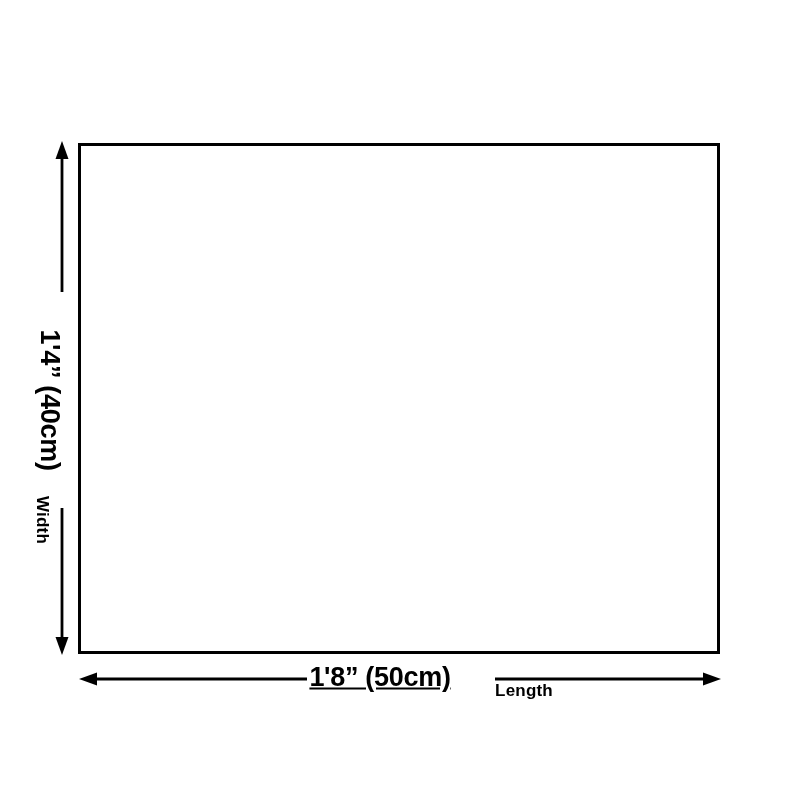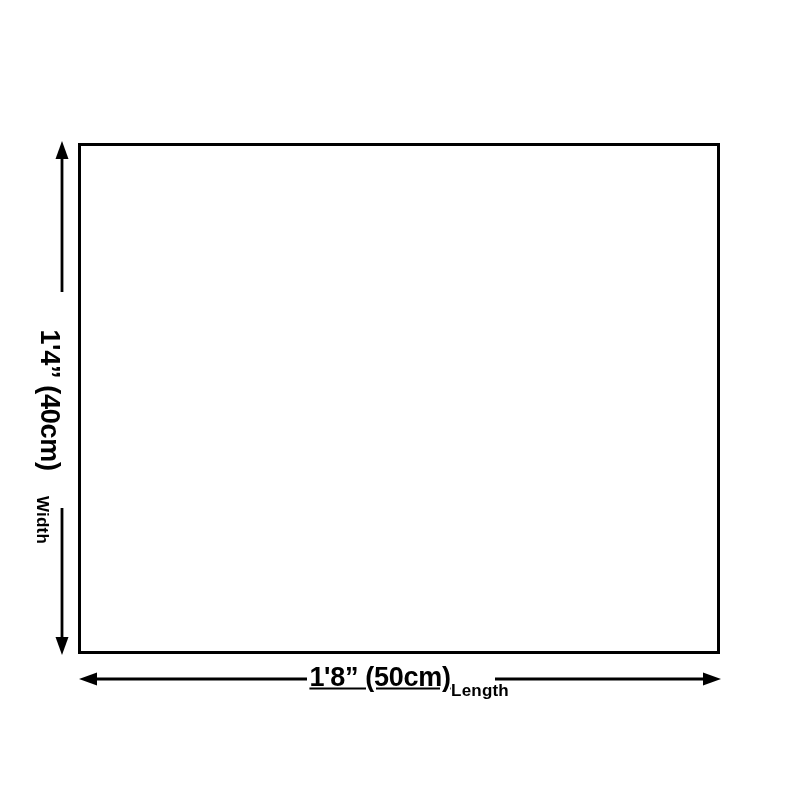--- a/index.html
+++ b/index.html
@@ -72,21 +72,21 @@
     top: 520px;
     transform: translate(-50%, -50%) rotate(90deg);
   }
   .pos-length-value {
     left: 380px;
     top: 677px;
     transform: translate(-50%, -50%);
     text-decoration: underline;
   }
   .pos-length-caption {
-    left: 480px;
+    left: 524px;
     top: 690px;
     transform: translate(-50%, -50%);
   }
 </style>
 </head>
 <body>
 
 <div class="canvas">
 
   <div class="product-outline"></div>

